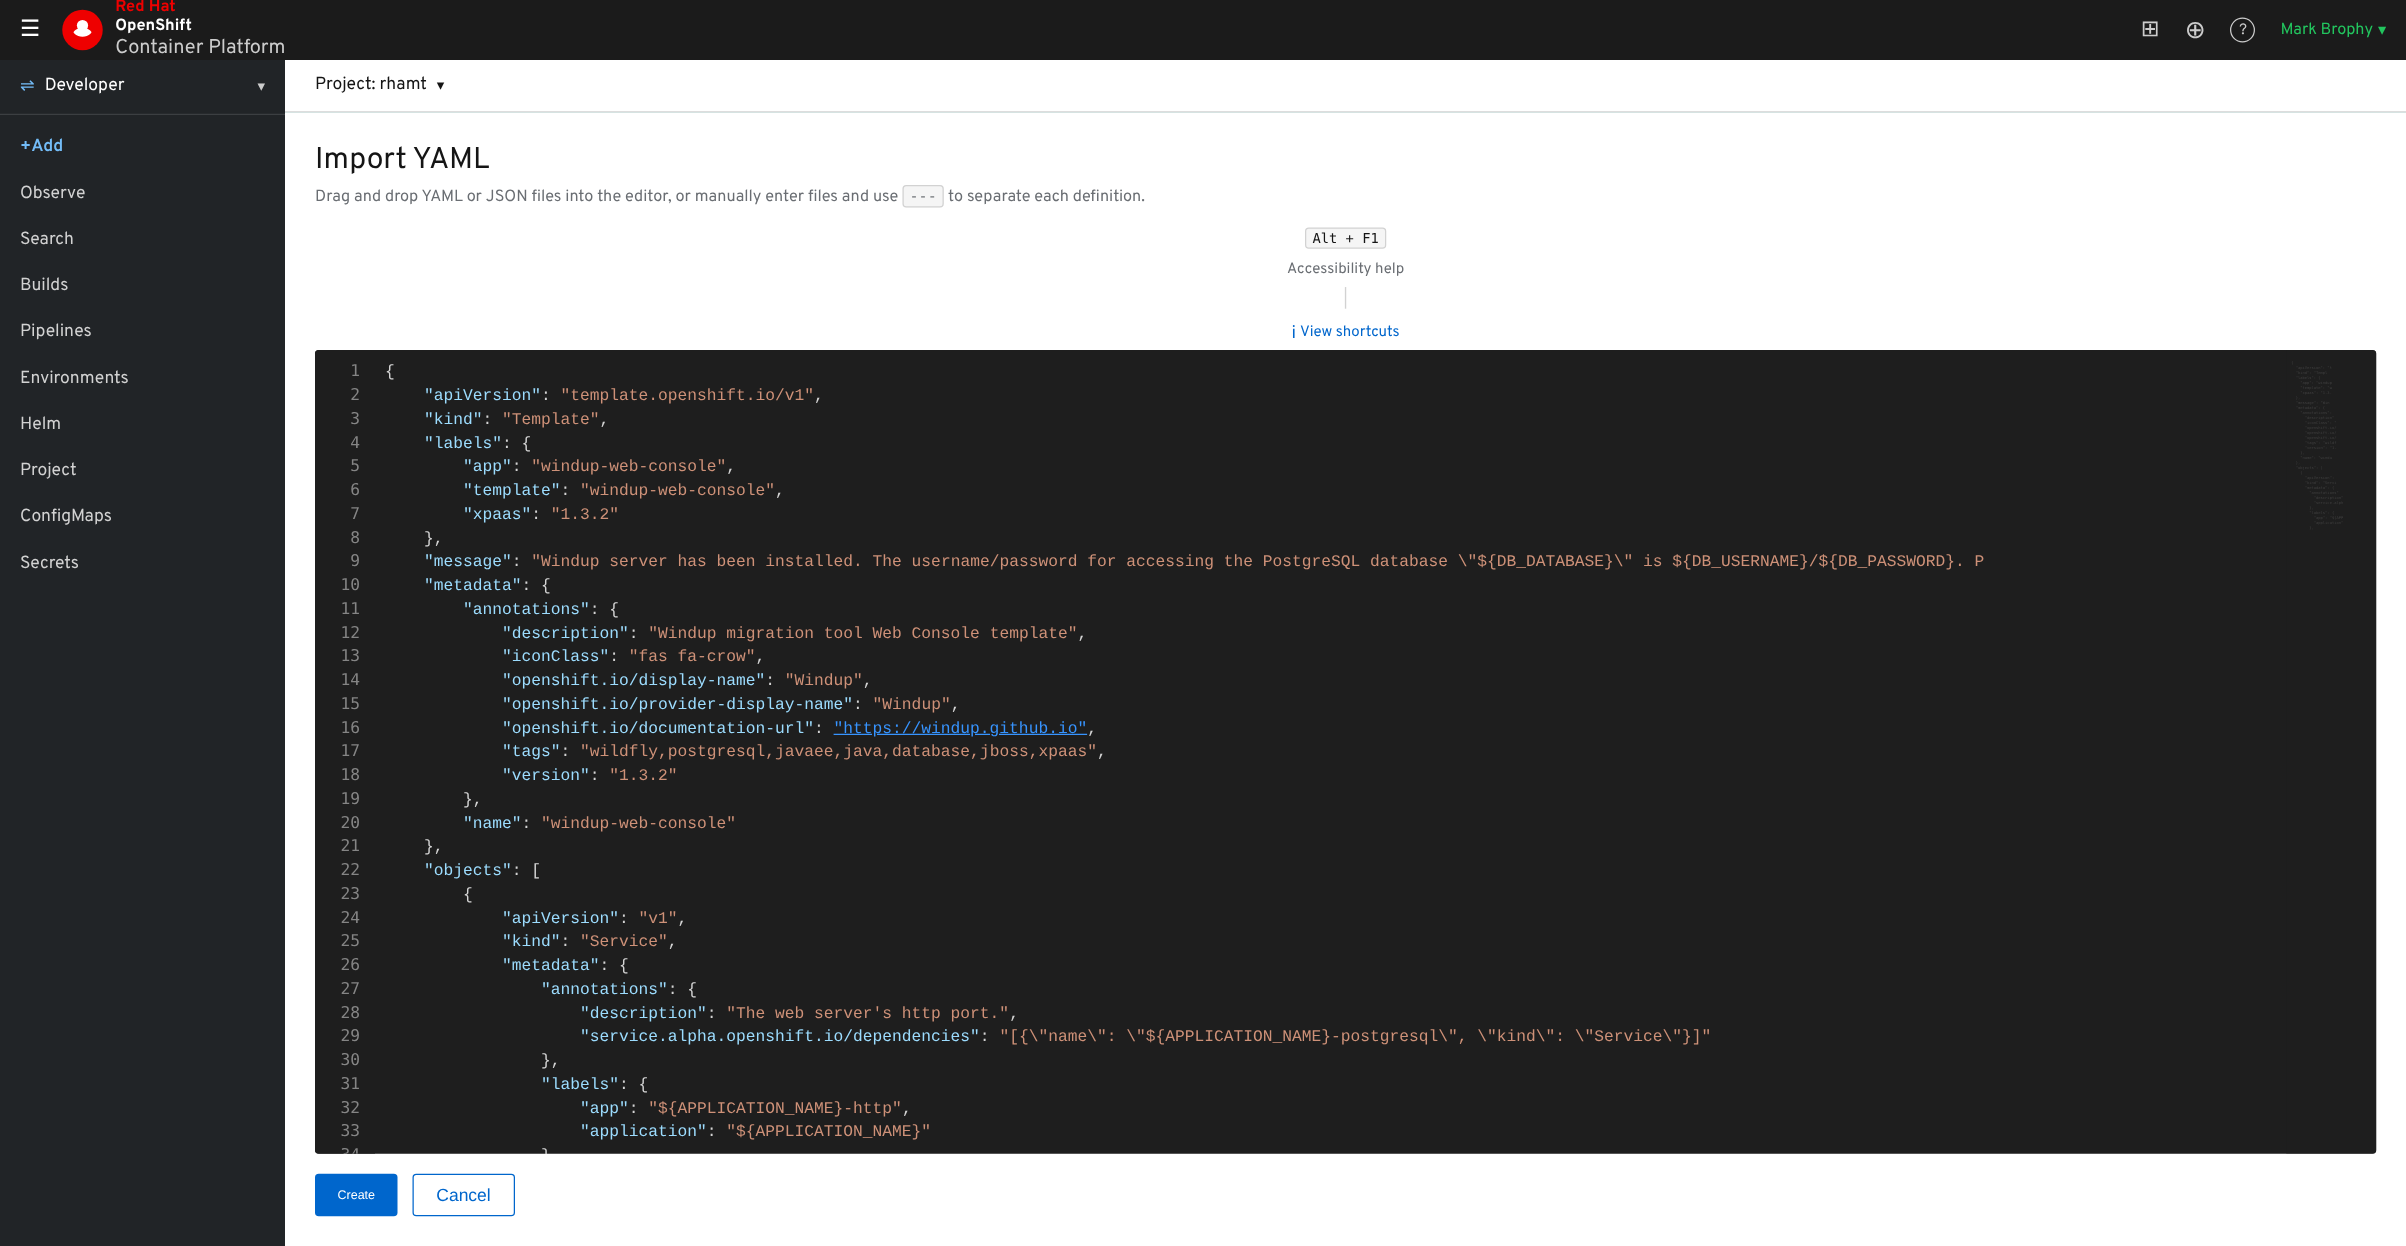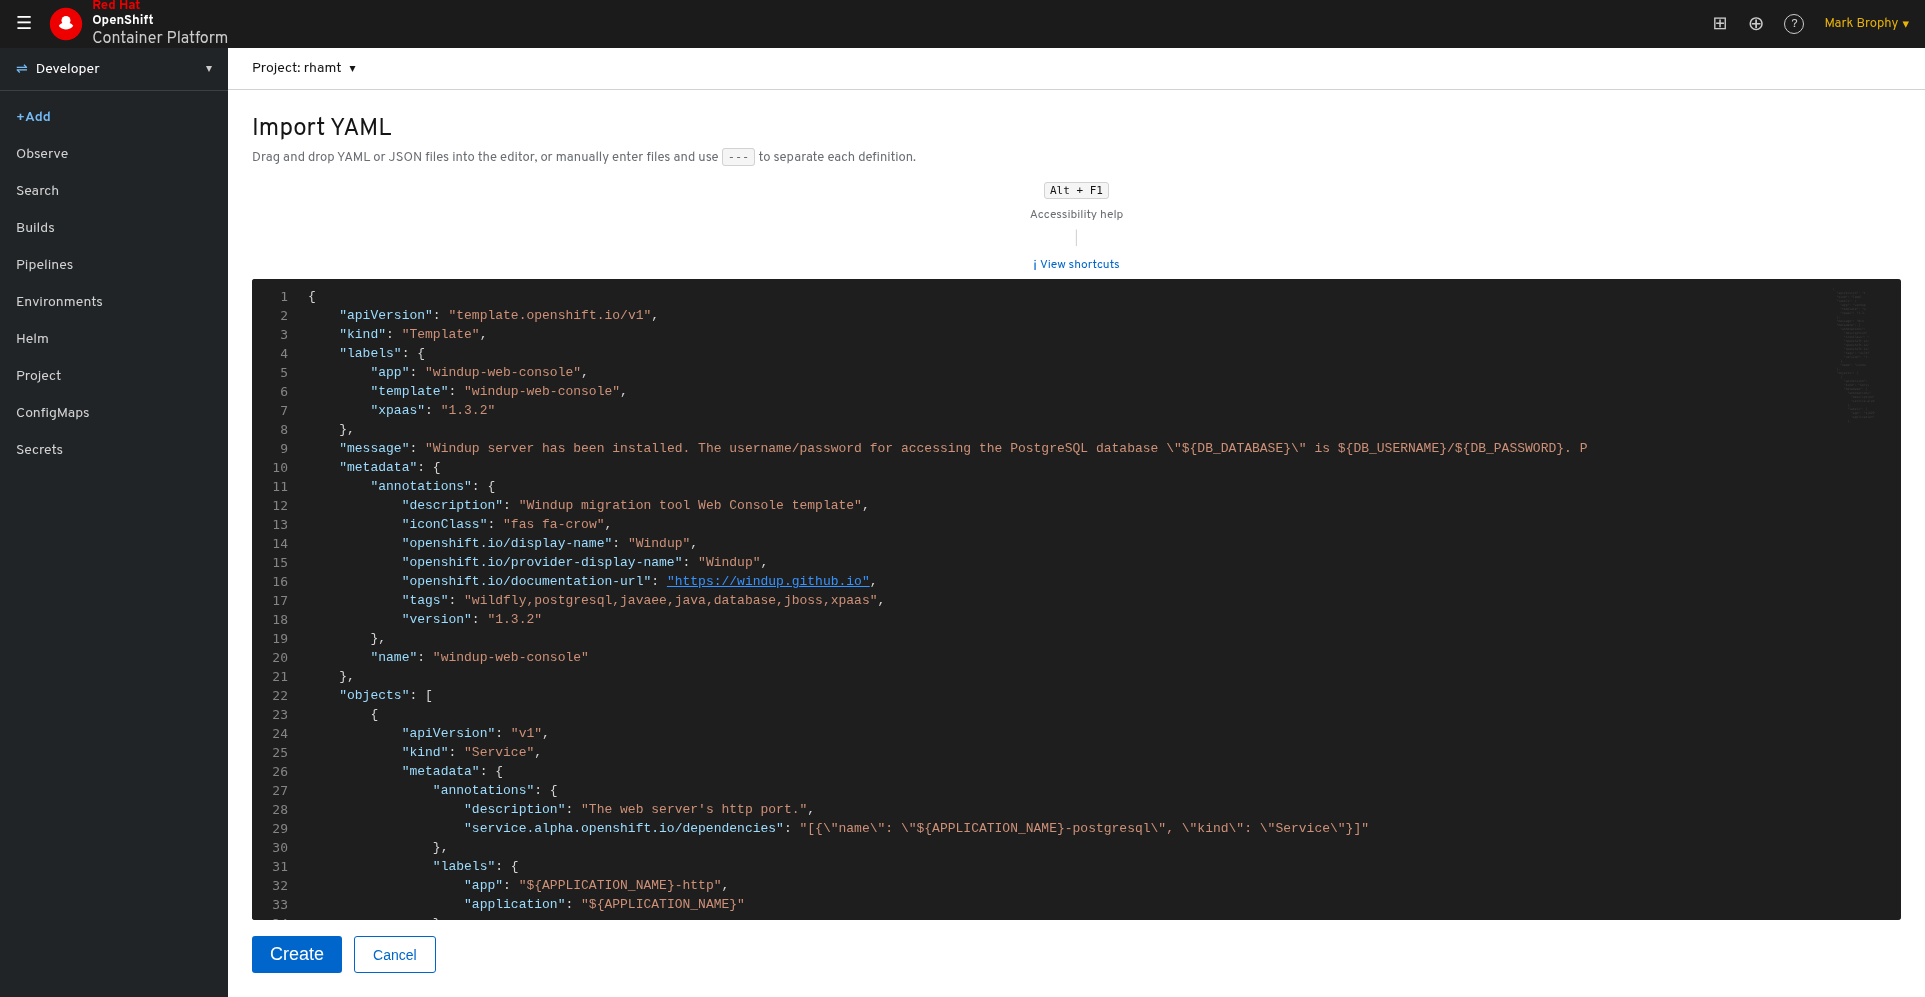--- a/index.html
+++ b/index.html
@@ -44,21 +44,21 @@
       display: flex;
       align-items: center;
       gap: 20px;
     }
     .topnav-icon {
       color: #ccc;
       font-size: 18px;
       cursor: pointer;
     }
     .topnav-user {
-      color: #eab308;
+      color: #22c55e;
       font-size: 13px;
       cursor: pointer;
       display: flex;
       align-items: center;
       gap: 4px;
     }
 
     
     .main-layout {
       display: flex;
@@ -252,21 +252,21 @@
       gap: 12px;
       padding: 16px 0 0 0;
       flex-shrink: 0;
     }
     .btn-primary {
       background: #06c;
       color: #fff;
       border: none;
       padding: 8px 18px;
       border-radius: 3px;
-      font-size: 18px;
+      font-size: 10px;
       cursor: pointer;
     }
     .btn-secondary {
       background: #fff;
       color: #06c;
       border: 1px solid #06c;
       padding: 8px 18px;
       border-radius: 3px;
       font-size: 14px;
       cursor: pointer;

